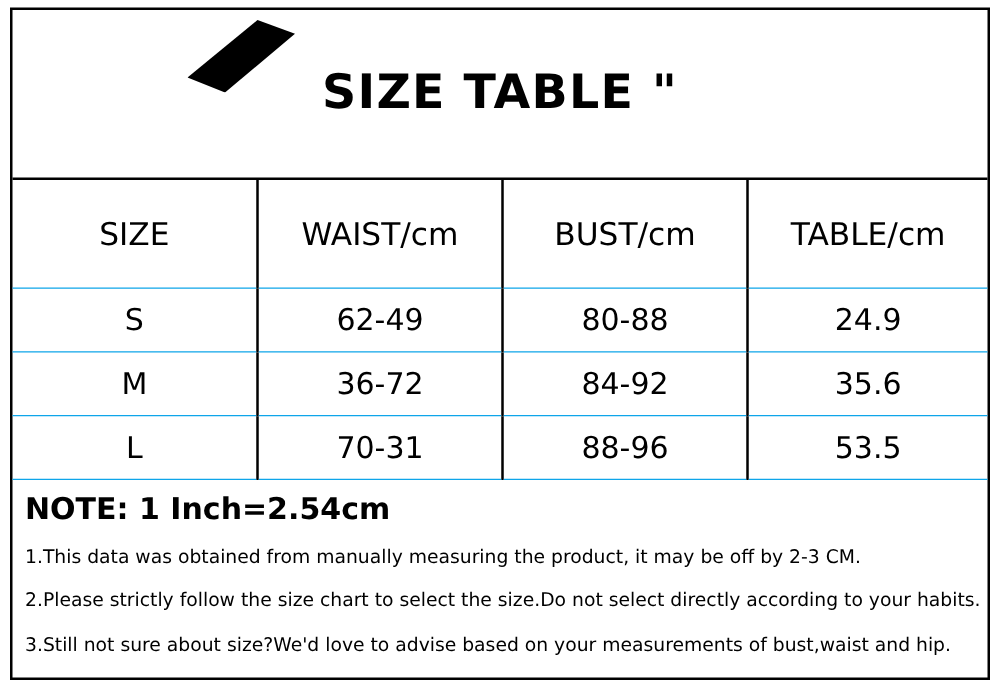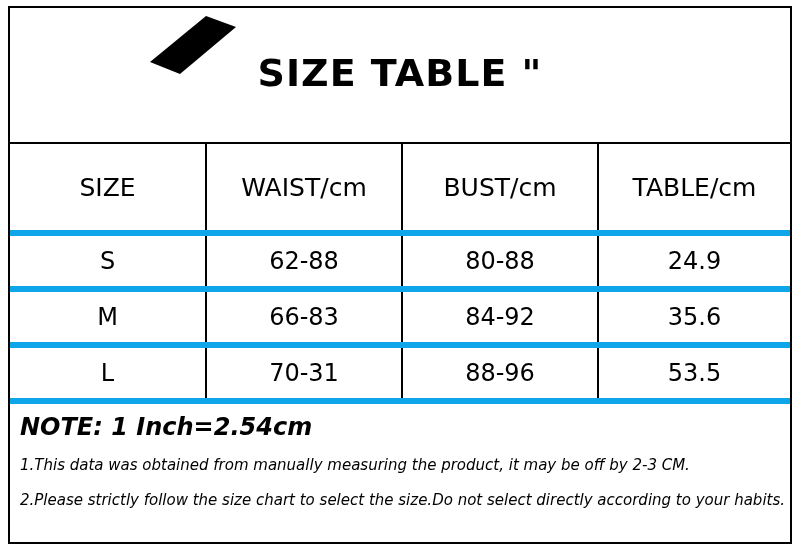--- a/index.html
+++ b/index.html
@@ -65,21 +65,21 @@
 
   
   table.size-table {
     width: 100%;
     border-collapse: collapse;
     table-layout: fixed;
   }
   table.size-table th,
   table.size-table td {
     border-right: 2px solid #000000;
-    border-bottom: 6px solid #0ea5e9;
+    border-bottom: 1px solid #0ea5e9;
     text-align: center;
     vertical-align: middle;
     font-weight: 400;
     color: #000000;
   }
   table.size-table th:last-child,
   table.size-table td:last-child {
     border-right: none;
   }
   table.size-table thead th {
@@ -93,21 +93,20 @@
   
   col.c-size   { width: 196px; }
   col.c-waist  { width: 196px; }
   col.c-bust   { width: 196px; }
   col.c-length { width: 192px; }
 
   
   .notes {
     padding: 8px 20px 0 10px;
     box-sizing: border-box;
-    font-style: italic;
   }
   .note-title {
     font-size: 24px;
     font-weight: 700;
     line-height: 1.25;
     margin-bottom: 4px;
   }
   .note-line {
     font-size: 15px;
     line-height: 1.55;
@@ -141,39 +140,40 @@
         <tr>
           <th>SIZE</th>
           <th>WAIST/cm</th>
           <th>BUST/cm</th>
           <th>TABLE/cm</th>
         </tr>
       </thead>
       <tbody>
         <tr>
           <td>S</td>
-          <td>62-88</td>
+          <td>62-49</td>
           <td>80-88</td>
           <td>24.9</td>
         </tr>
         <tr>
           <td>M</td>
-          <td>66-83</td>
+          <td>36-72</td>
           <td>84-92</td>
           <td>35.6</td>
         </tr>
         <tr>
           <td>L</td>
           <td>70-31</td>
           <td>88-96</td>
           <td>53.5</td>
         </tr>
       </tbody>
     </table>
 
     <div class="notes">
       <div class="note-title">NOTE: 1 Inch=2.54cm</div>
       <div class="note-line">1.This data was obtained from manually measuring the product, it may be off by 2-3 CM.</div>
       <div class="note-line">2.Please strictly follow the size chart to select the size.Do not select directly according to your habits.</div>
+      <div class="note-line">3.Still not sure about size?We'd love to advise based on your measurements of bust,waist and hip.</div>
     </div>
 
   </div>
 </div>
 
 </body></html>

